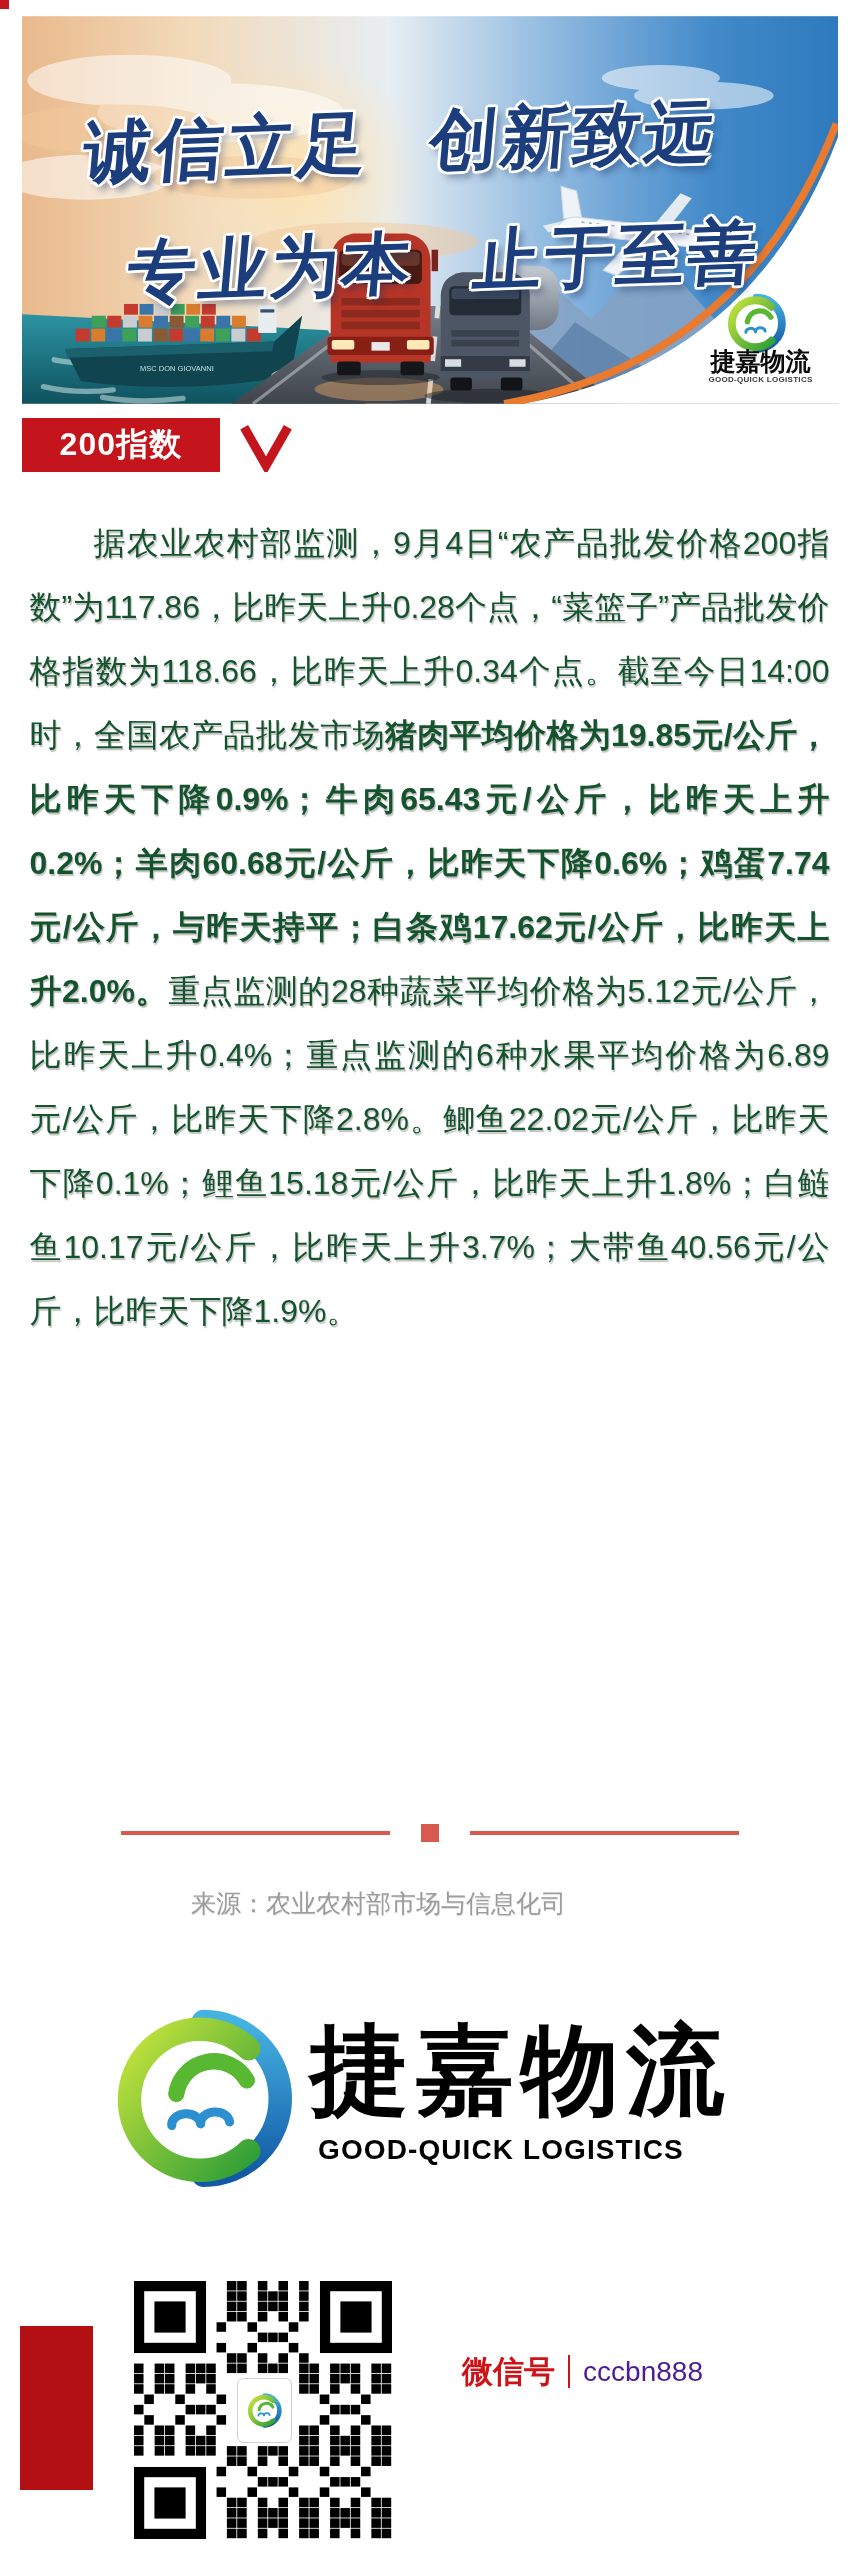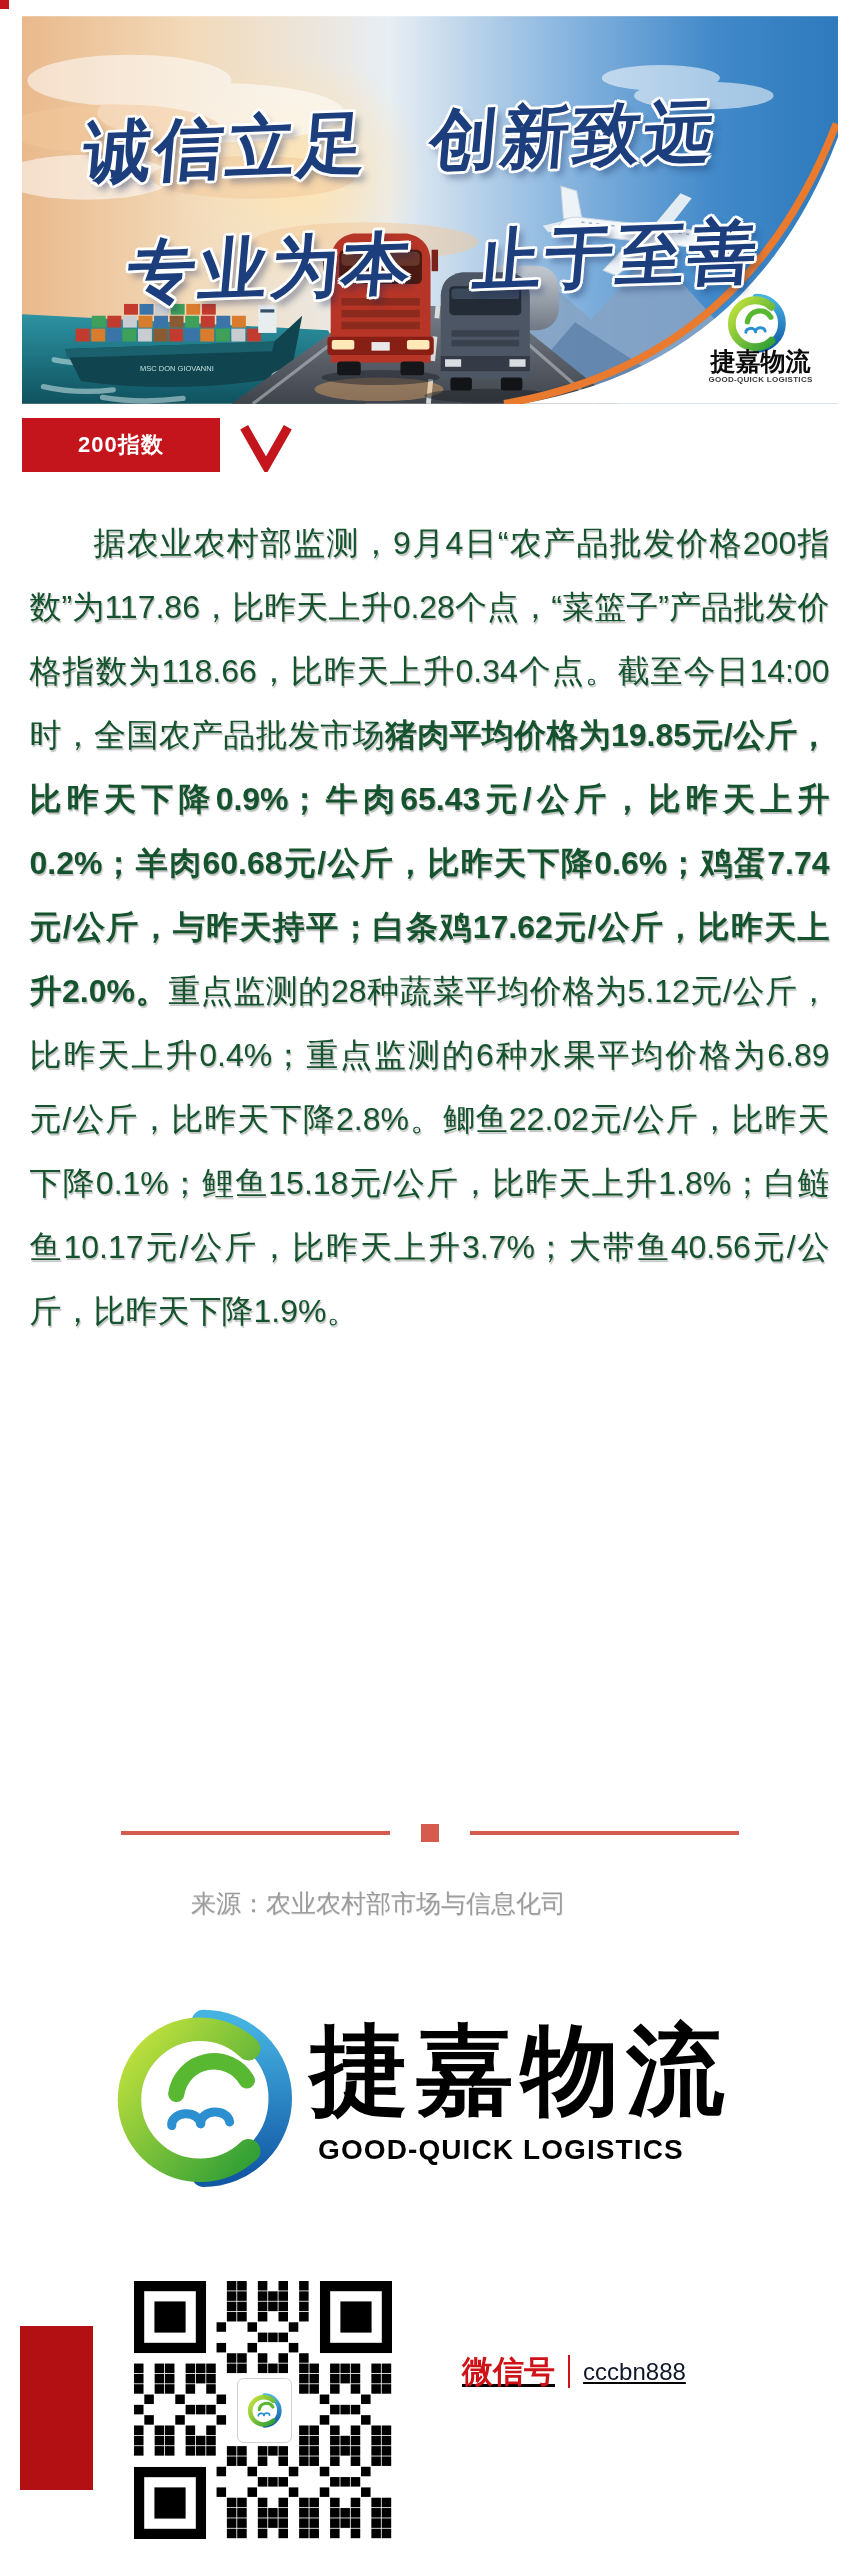--- a/index.html
+++ b/index.html
@@ -16,21 +16,21 @@
         text-shadow:-2.1px -2.1px 0 #fff,2.1px -2.1px 0 #fff,-2.1px 2.1px 0 #fff,2.1px 2.1px 0 #fff,
                     0 -2.7px 0 #fff,0 2.7px 0 #fff,-2.7px 0 0 #fff,2.7px 0 0 #fff,
                     5.4px 6.4px 7.5px rgba(25,45,95,.45);}
   .s1{left:63px;top:91px;font-size:68px;}
   .s2{left:107px;top:211px;font-size:68px;}
   .slog .g2{margin-left:60px;}
   .bl-cn{left:669px;top:333px;width:140px;text-align:center;font-size:25px;font-weight:800;color:#0c0c0c;line-height:1;}
   .bl-en{left:669px;top:360px;width:140px;text-align:center;font-size:8px;font-weight:700;color:#3c3c3c;letter-spacing:0.3px;line-height:1;}
   
   .badge{left:22px;top:418px;width:198px;height:54px;background:#c4151c;color:#fff;
-         font-size:22px;font-weight:700;display:flex;align-items:center;justify-content:center;letter-spacing:1.1px;}
+         font-size:32px;font-weight:700;display:flex;align-items:center;justify-content:center;letter-spacing:1.1px;}
   .chev{left:239px;top:423px;}
   
   .article{left:29.5px;top:511px;width:800px;font-size:32px;line-height:64px;color:#14532d;
            text-align:justify;text-shadow:1.1px 1.6px 1.1px rgba(0,0,0,.25);}
   .article p{margin:0 0 5.4px 0;text-indent:2em;}
   .article .b{font-weight:700;}
   
   .divider{left:0;top:1824px;width:859px;display:flex;align-items:center;justify-content:center;gap:31px;}
   .dl{width:269px;height:3.2px;background:#d65b4e;}
   .dsq{width:18px;height:18px;background:#d65b4e;}
@@ -42,25 +42,25 @@
   .brand-cn{left:310px;top:2021px;width:446px;font-size:98px;font-weight:900;color:#000;
             letter-spacing:7.5px;line-height:1;white-space:nowrap;}
   .brand-en{left:318px;top:2136px;width:435px;font-size:28px;font-weight:700;color:#000;
             letter-spacing:1.1px;line-height:1;white-space:nowrap;}
   
   .qrbar{left:20.4px;top:2326px;width:73px;height:164px;background:#b31014;}
   .qr{left:134px;top:2281px;width:258px;height:258px;background:#fff;}
   .qrlogo{position:absolute;left:103px;top:97px;width:53px;height:63px;background:#fff;
           border:0.5px solid #d0d0d0;border-radius:6.4px;display:flex;align-items:center;justify-content:center;
           box-shadow:0 0 0 2.1px #fff;}
-  .contact{left:462px;top:2355px;width:344px;display:flex;flex-direction:row;align-items:flex-end;gap:14px;text-decoration:underline;}
+  .contact{left:462px;top:2355px;width:344px;display:flex;flex-direction:column;align-items:flex-start;gap:14px;}
   .crow{display:flex;align-items:center;line-height:1;}
   .clabel{color:#cf1217;font-weight:700;font-size:31px;}
   .csep{width:2.1px;height:33px;background:#cf1217;margin:0 13px;}
-  .cval{color:#0f172a;font-size:24px;}
+  .cval{color:#4c1d95;font-size:28px;}
 </style>
 </head>
 <body>
 
 <div class="abs corner-sq"></div>
 
 <div class="abs banner">
   <svg class="bsvg" width="816" height="388" viewBox="0 0 1520 722">
     <defs>
       <linearGradient id="sky" x1="0" y1="0" x2="1" y2="0">

